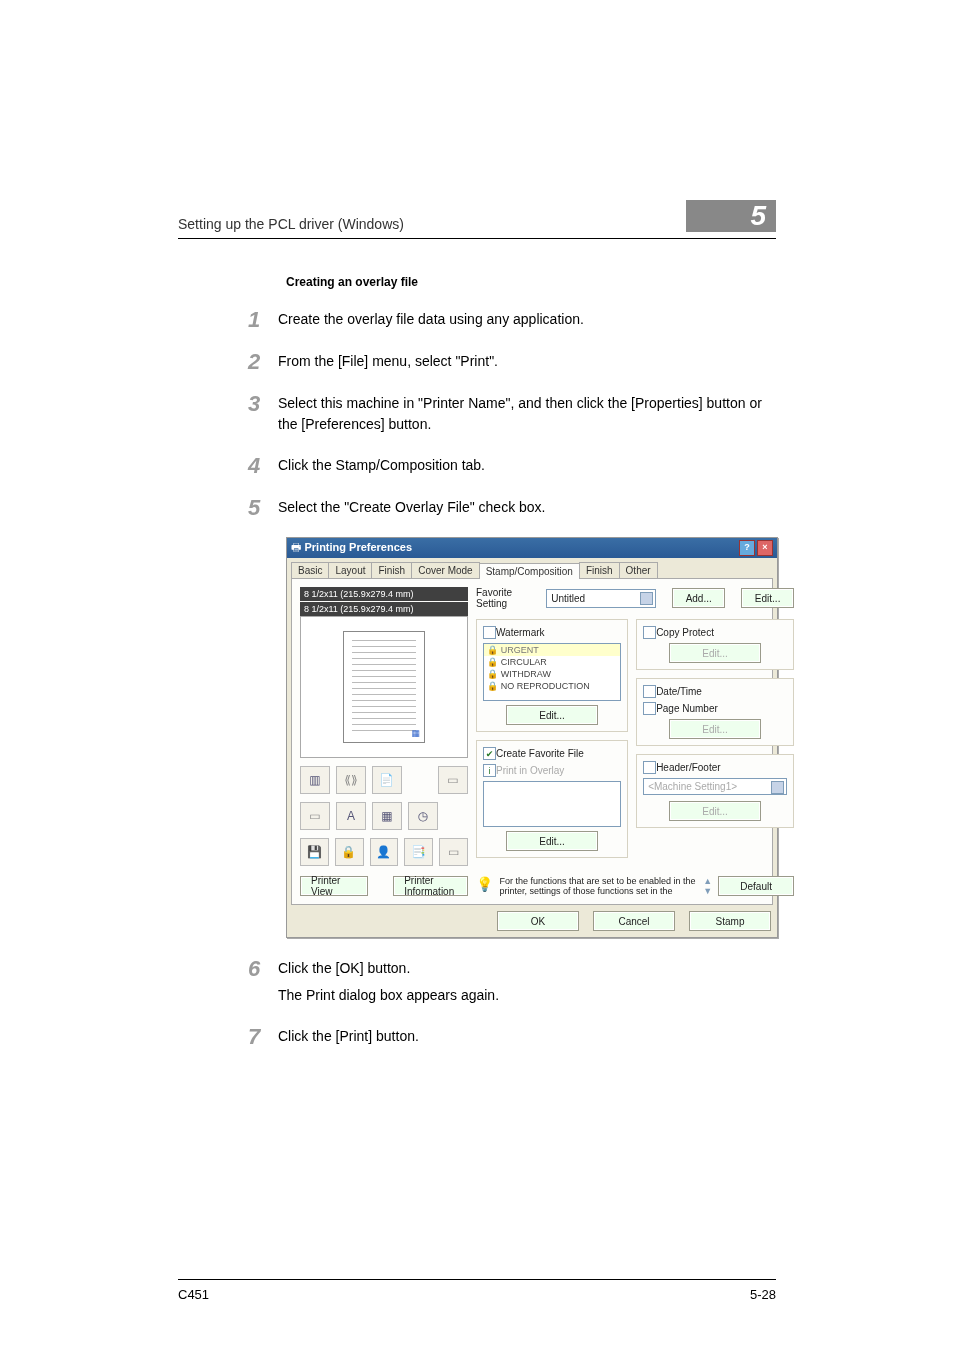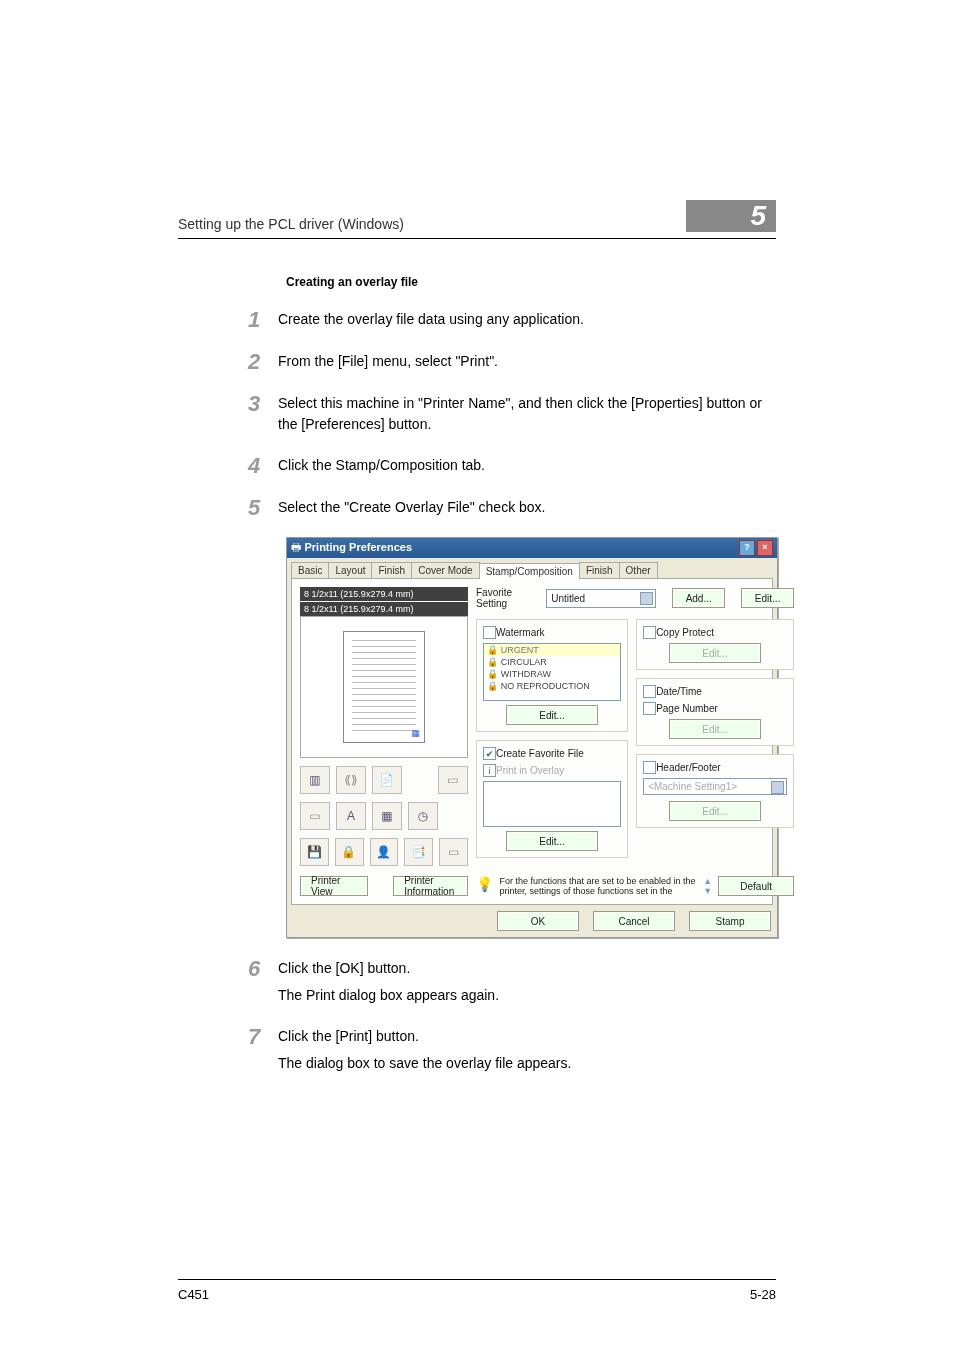--- a/index.html
+++ b/index.html
@@ -249,21 +249,20 @@
         <div class="step-num">6</div>
         <div class="step-text">
           <span>Click the [OK] button.</span>
           <span class="sub">The Print dialog box appears again.</span>
         </div>
       </div>
       <div class="step">
         <div class="step-num">7</div>
         <div class="step-text">
           <span>Click the [Print] button.</span>
-          <span class="sub">The dialog box to save the overlay file appears.</span>
         </div>
       </div>
     </div>
   </div>
 
   <div class="bottom-rule"></div>
   <div class="bottom-text">
     <span>C451</span>
     <span>5-28</span>
   </div>

